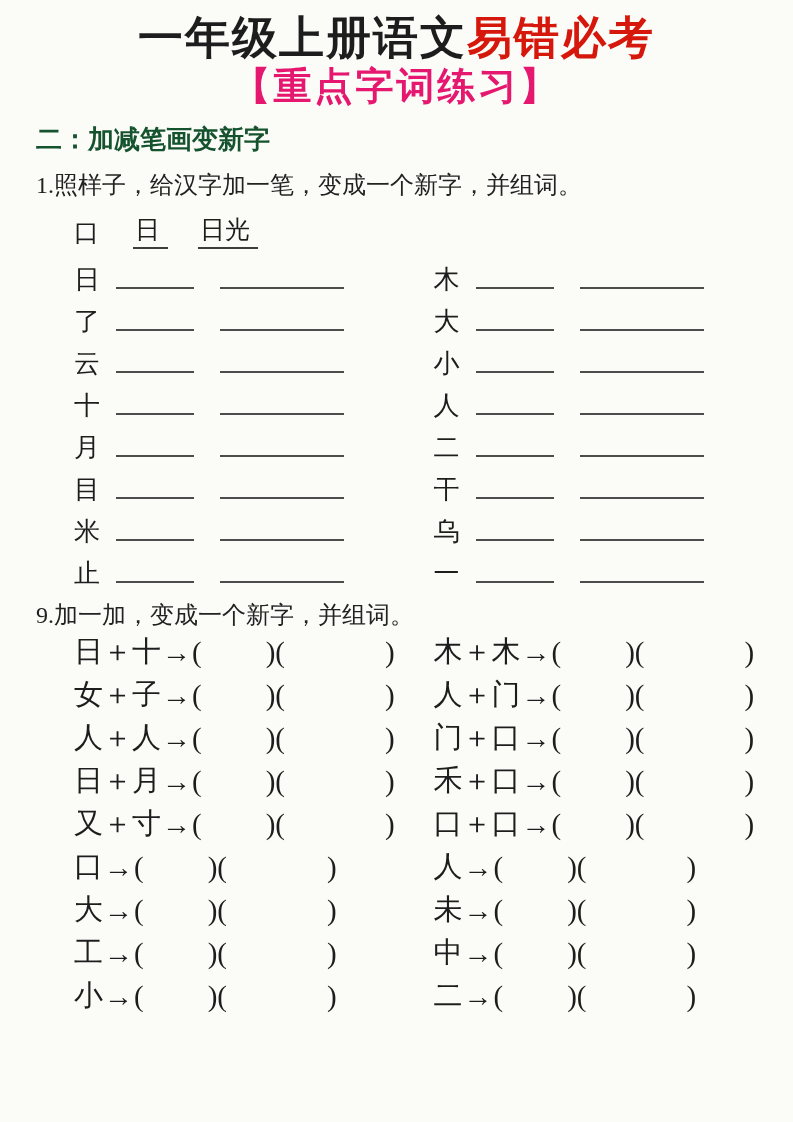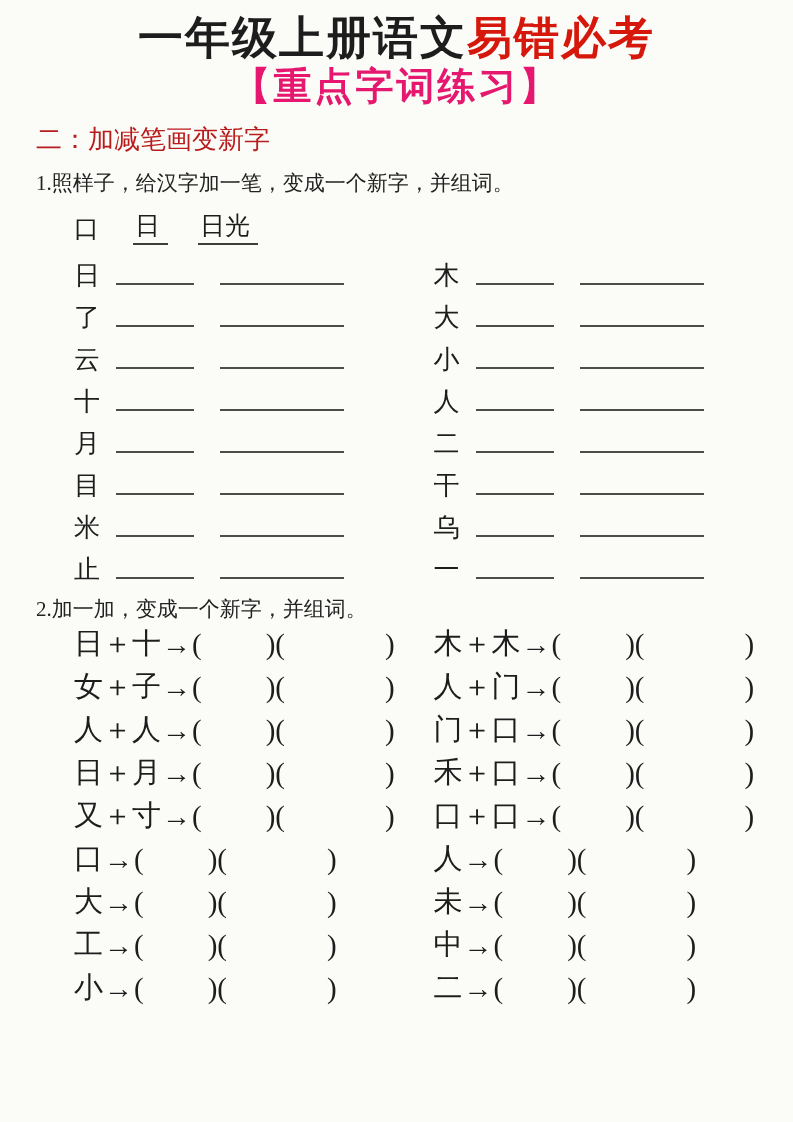--- a/index.html
+++ b/index.html
@@ -31,27 +31,27 @@
     letter-spacing:3px;
     color:#e5176e;
     line-height:1.1;
     margin-top:2px;
   }
 
   
   .sec-head{
     margin:14px 0 0 36px;
     font-family:"DejaVu Sans",sans-serif;
-    font-weight:400;
+    font-weight:700;
     font-size:26px;
-    color:#b91c1c;
+    color:#14532d;
   }
   .prompt{
     margin:12px 0 0 36px;
-    font-size:21px;
+    font-size:24px;
     color:#222;
   }
 
   
   .example{
     margin:12px 0 2px 74px;
     font-size:25px;
     display:flex;
     align-items:flex-end;
   }
@@ -192,21 +192,21 @@
           <span class="blank long"></span>
         </div>
       <div class="qrow">
           <span class="ch">一</span>
           <span class="blank short"></span>
           <span class="blank long"></span>
         </div>
     </div>
   </div>
 
-  <div class="prompt">2.加一加，变成一个新字，并组词。</div>
+  <div class="prompt">9.加一加，变成一个新字，并组词。</div>
 
   <div class="two-col">
     <div class="col">
       <div class="exrow">
           <span>日＋十</span>
           <span class="arr">→</span>
           <span>(</span>
           <span class="g1"></span>
           <span>)(</span>
           <span class="g2"></span>

